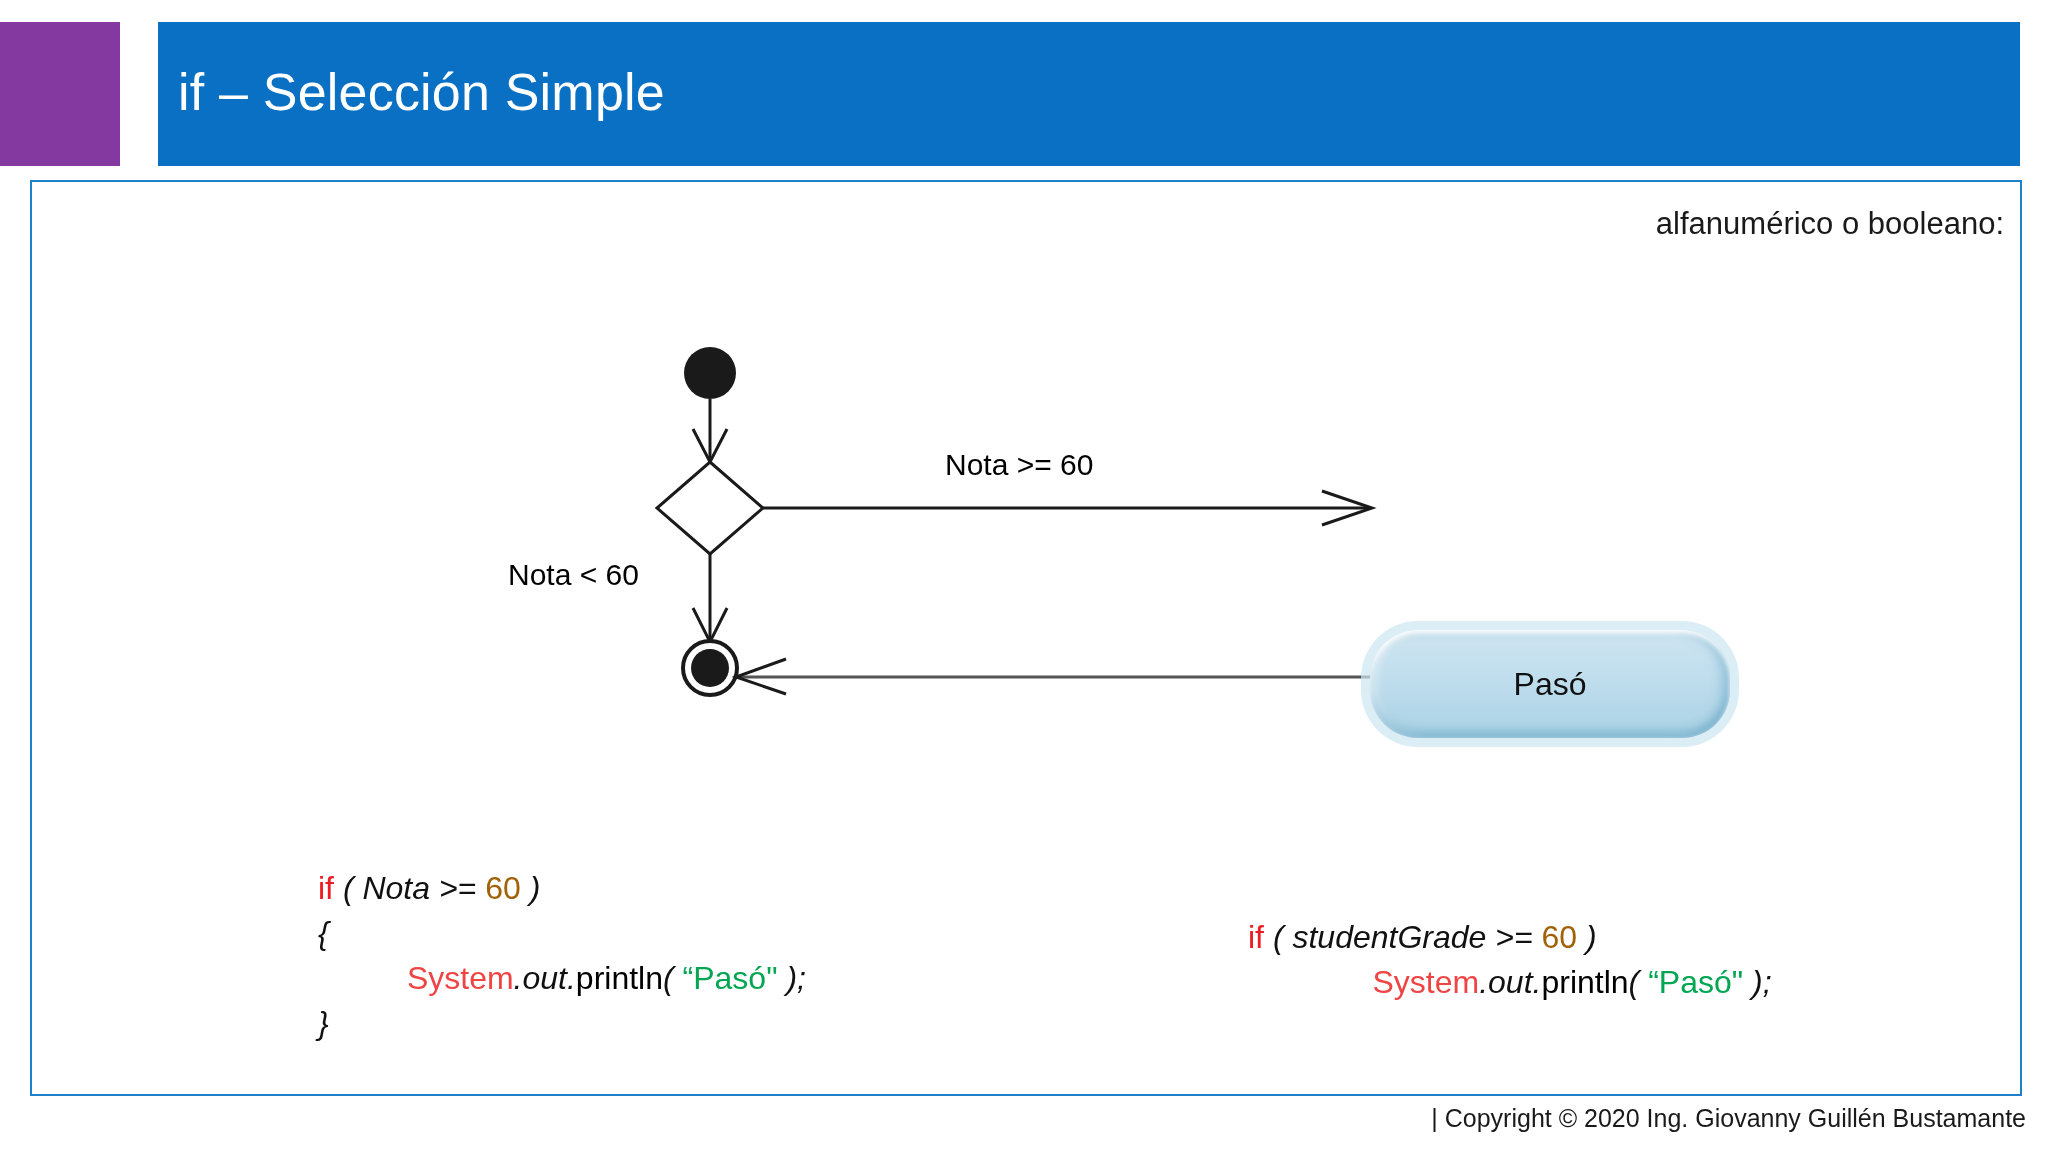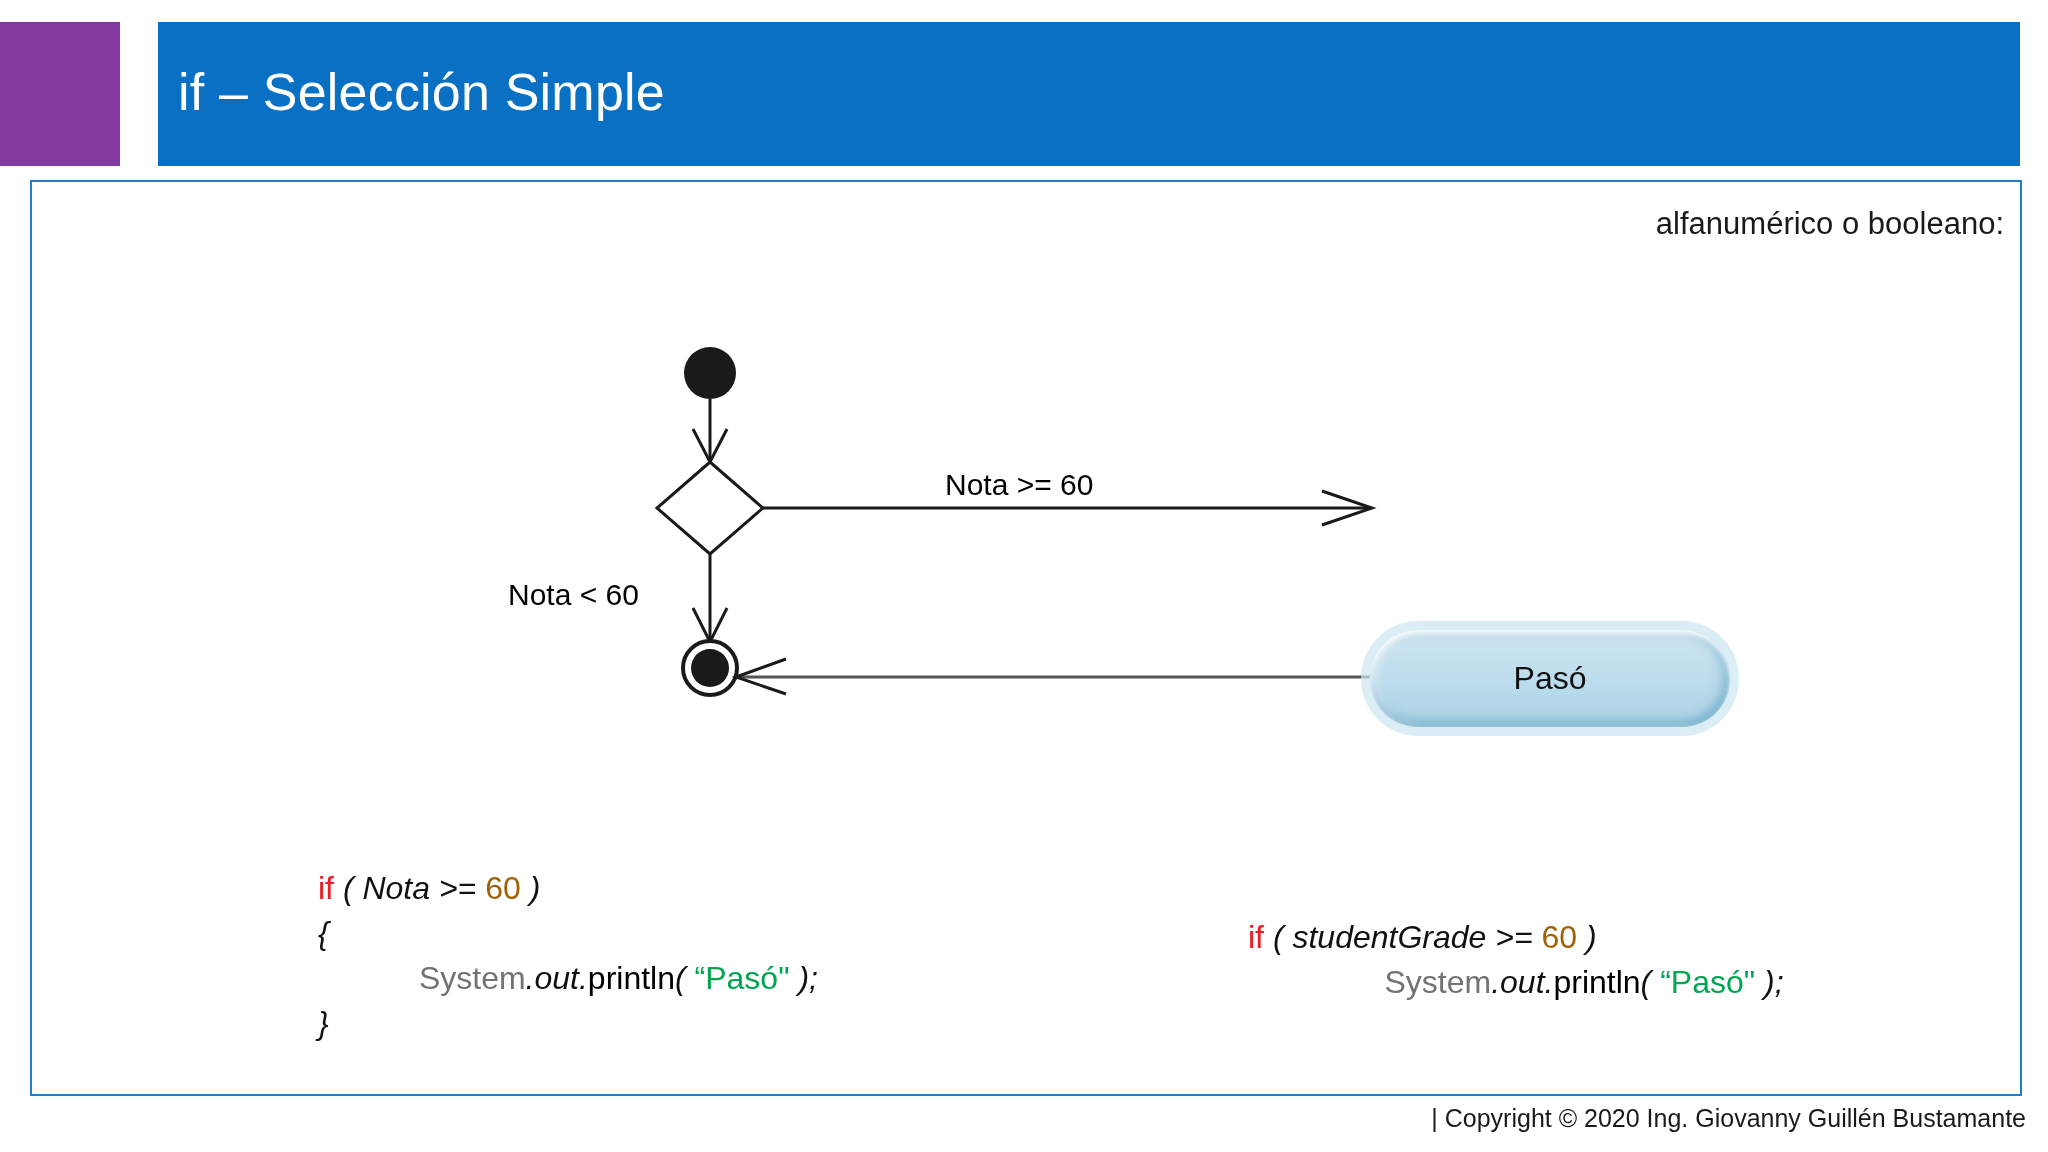--- a/index.html
+++ b/index.html
@@ -87,60 +87,59 @@
     height: 916px;
     pointer-events: none;
   }
   .diagram svg { display: block; }
 
   .paso-box {
     position: absolute;
     left: 1340px;
     top: 450px;
     width: 360px;
-    height: 97px;
+    height: 108px;
     border-radius: 48px;
     background: linear-gradient(180deg, #cfe5f0 0%, #bedded 48%, #a9d2e4 100%);
     box-shadow:
       inset 0 3px 5px rgba(255,255,255,0.95),
       inset 0 -7px 9px rgba(104,168,198,0.55),
       inset 6px 0 9px rgba(255,255,255,0.6),
       inset -8px 0 11px rgba(104,168,198,0.5),
       0 0 0 9px rgba(205,231,243,0.72);
     display: flex;
     align-items: center;
     justify-content: center;
     font-size: 32px;
     color: #111111;
   }
 
   .edge-label {
     position: absolute;
     font-size: 30px;
     color: #000000;
     white-space: nowrap;
-    margin-top: 20px;
   }
   .label-true  { left: 945px; top: 448px; }
   .label-false { left: 508px; top: 558px; }
 
   
   .code-block {
     position: absolute;
     font-size: 32px;
     line-height: 45px;
     white-space: pre;
     color: #111111;
   }
   .code-left  { left: 318px; top: 866px; }
   .code-right { left: 1248px; top: 915px; }
 
   .kw     { color: #ED1C24; }
   .num    { color: #a16207; }
-  .cls    { color: #737373; margin-left: 12px; }
+  .cls    { color: #ef4444; }
   .mth    { color: #000000; }
   .str    { color: #00A651; }
   .plain  { color: #111111; font-style: italic; }
 
   
   .footer {
     position: absolute;
     right: 22px;
     top: 1104px;
     font-size: 25px;

